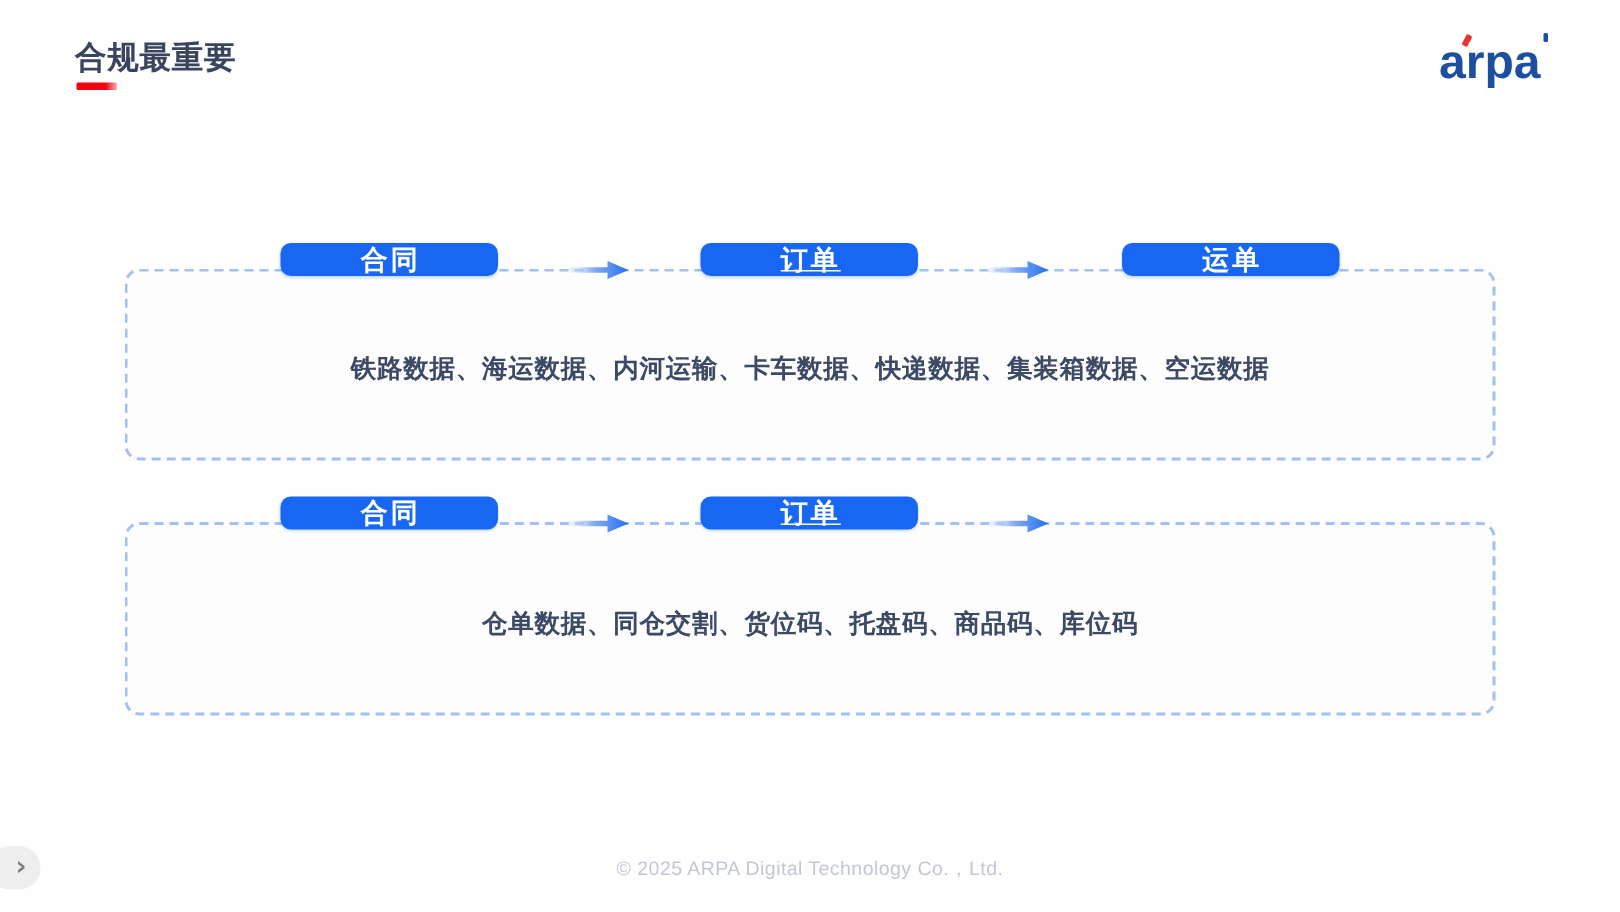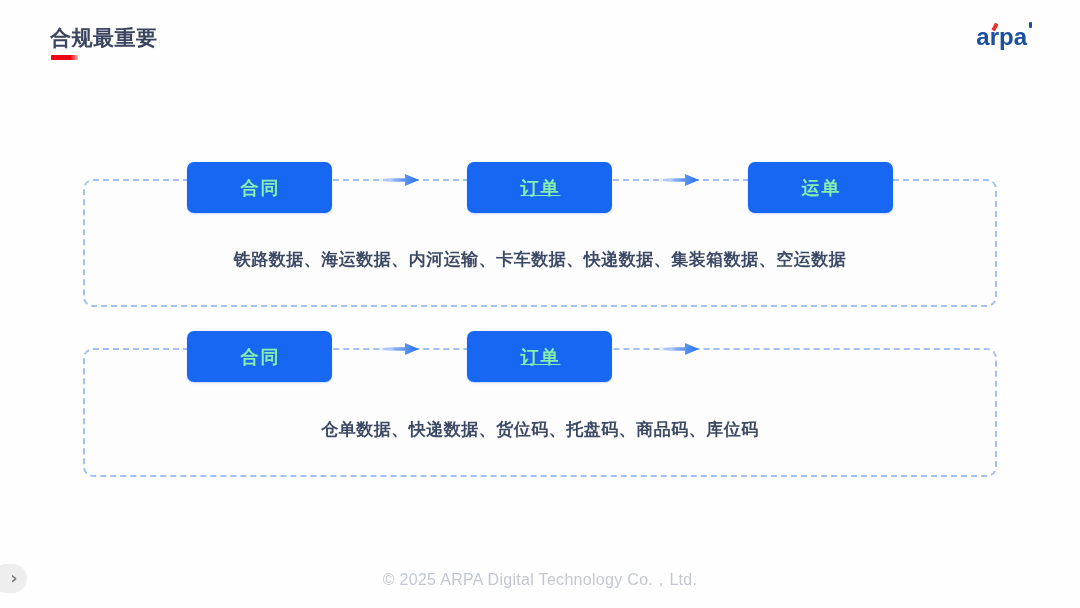--- a/index.html
+++ b/index.html
@@ -17,21 +17,21 @@
     font-size:21px; font-weight:bold; color:#39455f;
     letter-spacing:0.5px;
   }
   .title-underline {
     position:absolute; left:51px; top:55px;
     width:27px; height:5px; border-radius:1px;
     background:linear-gradient(90deg,#ec0511 0%,#ee0712 72%,#f8adb0 100%);
   }
   .logo {
     position:absolute; right:53px; top:25px;
-    font-size:24px; font-weight:bold; color:#1d4fa0;
+    font-size:32px; font-weight:bold; color:#1d4fa0;
     letter-spacing:0px; line-height:1;
   }
   .logo-wrap { position:relative; display:inline-block; }
   .logo-accent {
     position:absolute; left:17px; top:-2px;
     width:4px; height:8px; background:#e8342c;
     transform:rotate(28deg); border-radius:1px;
   }
   .logo-tick {
     position:absolute; right:-5px; top:-3px;
@@ -42,48 +42,48 @@
   .flow-box {
     position:absolute; left:83px; width:914px;
     border:2px dashed #a3c0f2; border-radius:10px;
     box-sizing:border-box; background:#fdfdfe;
   }
   .flow-box.box-0 { top:179px; height:128px; }
   .flow-box.box-1 { top:348px; height:129px; }
 
   .step-btn {
     position:absolute; top:-19px;
-    width:145px; height:51px;
+    width:145px; height:22px;
     background:#1767f2; border-radius:7px;
-    color:#86efac; font-size:18px; font-weight:bold;
+    color:#ffffff; font-size:18px; font-weight:bold;
     letter-spacing:2px; text-indent:2px;
     display:flex; align-items:center; justify-content:center;
     box-shadow:0 1px 2px rgba(23,103,242,0.25);
   }
   .step-0 { left:102px; }
   .step-1 { left:382px;text-decoration:underline; }
   .step-2 { left:663px;text-align:right; }
 
   .flow-arrow { position:absolute; top:-10px; width:42px; height:18px; }
   .arrow-0 { left:294px; }
   .arrow-1 { left:574px; }
 
   .flow-caption {
     position:absolute; left:0; right:0; top:50%;
-    transform:translateY(-50%); margin-top:16px;
+    transform:translateY(-50%); margin-top:3px;
     text-align:center;
     font-size:17px; font-weight:600; color:#3d4a66;
     letter-spacing:0.5px;
   }
 
   
   .footer-copyright {
     position:absolute; left:0; right:0; top:570px;
     text-align:center;
-    font-size:16px; color:#c2c7d2; letter-spacing:0.3px;
+    font-size:13px; color:#c2c7d2; letter-spacing:0.3px;
   }
 
   
   .nav-next-btn {
     position:absolute; left:-8px; top:564px;
     width:35px; height:29px;
     background:#eeeeef; border-radius:15px;
     display:flex; align-items:center; justify-content:center;
     padding-left:9px; box-sizing:border-box;
     cursor:pointer;
@@ -134,21 +134,21 @@
 
   <div class="flow-box box-1">
     <div class="step-btn step-0">合同</div>
     <svg class="flow-arrow arrow-0" viewBox="0 0 42 18">
       <path d="M0 7.2 L26 7.2 L26 3 L40 9 L26 15 L26 10.8 L0 10.8 Z" fill="url(#arrowGrad)"></path>
     </svg>
     <div class="step-btn step-1">订单</div>
     <svg class="flow-arrow arrow-1" viewBox="0 0 42 18">
       <path d="M0 7.2 L26 7.2 L26 3 L40 9 L26 15 L26 10.8 L0 10.8 Z" fill="url(#arrowGrad)"></path>
     </svg>
-    <div class="flow-caption">仓单数据、快递数据、货位码、托盘码、商品码、库位码</div>
+    <div class="flow-caption">仓单数据、同仓交割、货位码、托盘码、商品码、库位码</div>
   </div>
 
   <div class="footer-copyright">© 2025 ARPA Digital Technology Co.，Ltd.</div>
 
   <div class="nav-next-btn">
     <span class="chevron-glyph">›</span>
   </div>
 
 </div>
 

